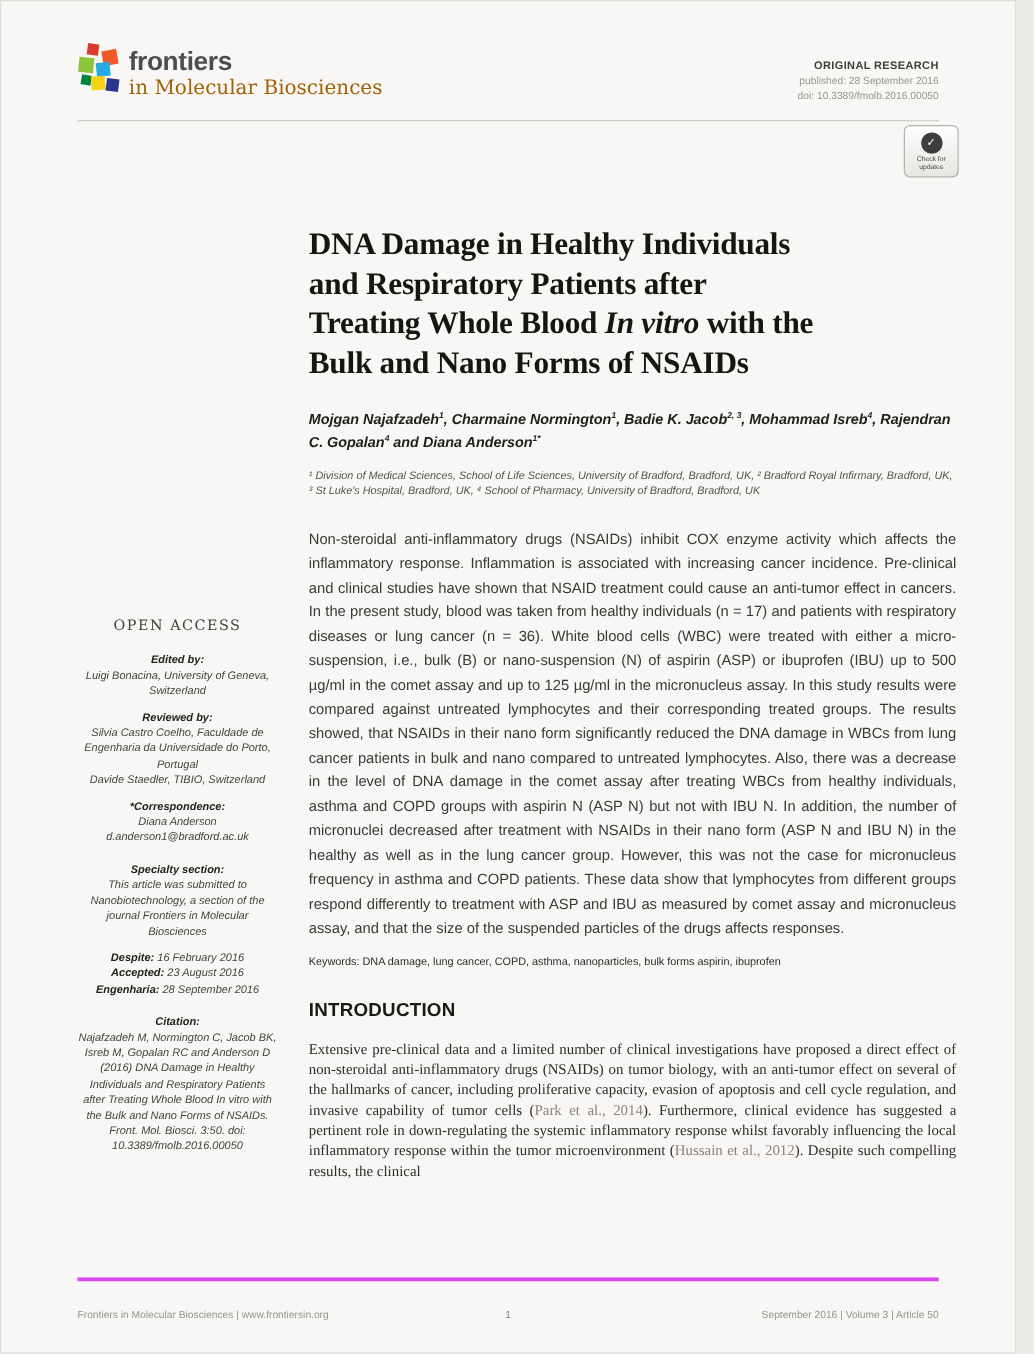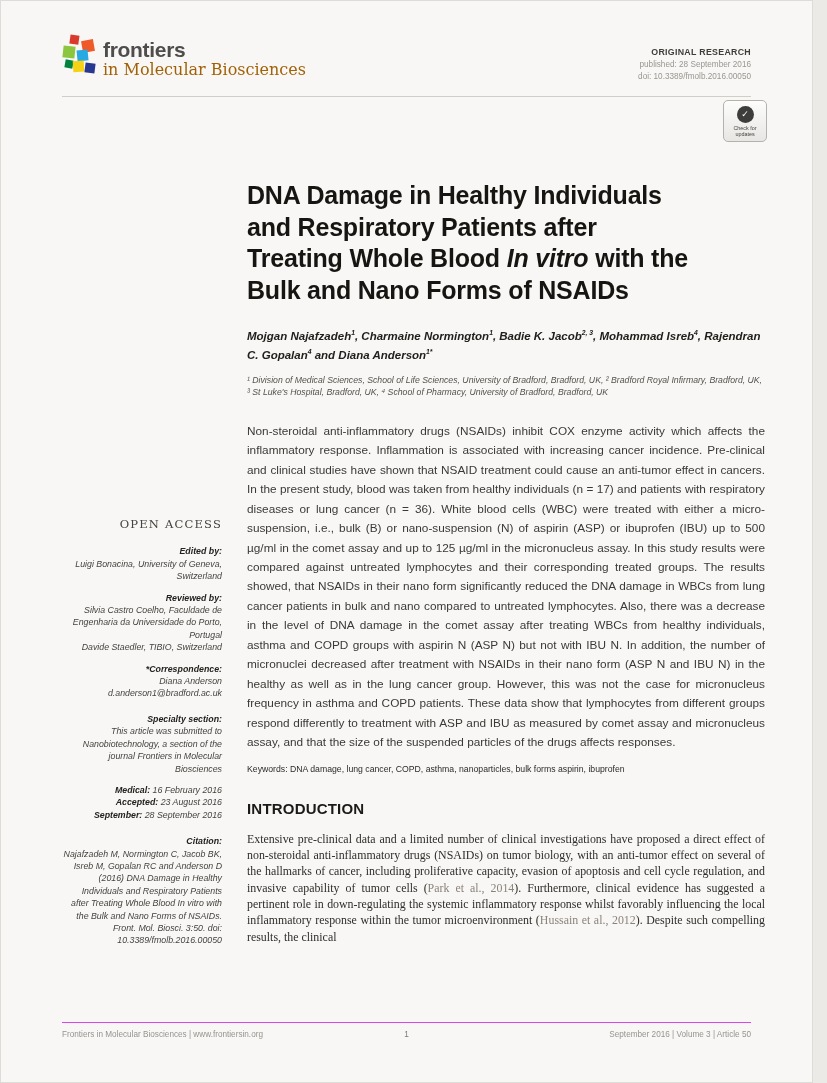--- a/index.html
+++ b/index.html
@@ -19,46 +19,46 @@
 
   
   .check-badge{position:absolute;left:723px;top:100px;width:42px;height:40px;border:1px solid #b3b2ae;
                border-radius:5px;background:linear-gradient(#fdfdfc,#e7e6e3);display:flex;flex-direction:column;
                align-items:center;justify-content:center;cursor:pointer;}
   .check-badge .mark{width:17px;height:17px;border-radius:50%;background:#3d3d3b;display:flex;align-items:center;justify-content:center;margin-bottom:2px;}
   .check-badge .mark span{color:#fff;font-size:9px;line-height:9px;}
   .check-badge .cap{font-size:5.4px;line-height:6px;color:#45443f;text-align:center;}
 
   
-  .sidebar{position:absolute;left:62px;top:518px;width:160px;text-align:right;
+  .sidebar{position:absolute;left:62px;top:494px;width:160px;text-align:center;
            font-size:8.8px;font-style:italic;color:#45433f;line-height:12.4px;}
   .sb-open{font-family:"DejaVu Serif",serif;font-style:normal;font-size:11.5px;letter-spacing:1.2px;
            color:#44423e;margin-bottom:15px;}
   .sb-group{margin-bottom:9px;}
   .sb-label{font-weight:bold;color:#23221f;}
   .sb-specialty{margin-top:13px;}
   .sb-citation{margin-top:14px;}
   .sb-email{color:#45433f;text-decoration:none;}
 
   
   .main{position:absolute;left:247px;top:180px;width:518px;}
   .title{font-size:25px;line-height:31.5px;font-weight:bold;color:#161511;letter-spacing:-0.2px;margin:0 0 19px 0;}
-  .title .tl{white-space:nowrap;}
+  .title .tl{white-space:nowrap;font-family:Liberation Serif, serif;}
   .authors{font-size:11.5px;font-weight:bold;font-style:italic;line-height:16.5px;color:#21201d;margin:0 0 10px 0;}
   .authors sup{font-size:6.8px;font-weight:bold;}
   .affil{font-size:8.7px;font-style:italic;color:#55534e;line-height:12.6px;margin:0 0 23px 0;}
   .abstract{font-size:11.8px;line-height:19.45px;color:#3a3936;text-align:justify;margin:0 0 10px 0;}
   .keywords{font-size:8.7px;font-weight:normal;color:#2c2b28;line-height:12px;margin:0 0 25px 0;}
   .sec-head{font-size:15px;font-weight:bold;color:#1b1a17;letter-spacing:0.2px;margin:4px 0 14px 0;}
   .intro{font-family:"Liberation Serif",serif;font-size:11.9px;line-height:16.35px;color:#2f2d2a;text-align:justify;margin:0;}
   .cite{color:#8a837a;cursor:pointer;}
 
   
-  .footer{position:absolute;left:62px;right:62px;top:1022px;border-top:1px solid #d946ef;
-          padding-top:7px;display:flex;font-size:8.2px;color:#96948e;}
+  .footer{position:absolute;left:62px;right:62px;top:1022px;border-top:3px solid #d946ef;
+          padding-top:22px;display:flex;font-size:8.2px;color:#96948e;}
   .footer .fl{flex:1;text-align:left;}
   .footer .fc{flex:1;text-align:center;color:#7d7b76;}
   .footer .fr{flex:1;text-align:right;}
 </style>
 </head>
 <body>
 
 <div class="page">
 
   <div class="brand">
@@ -114,23 +114,23 @@
       <div>Diana Anderson</div>
       <div class="sb-email">d.anderson1@bradford.ac.uk</div>
     </div>
 
     <div class="sb-group sb-specialty">
       <div class="sb-label">Specialty section:</div>
       <div>This article was submitted to Nanobiotechnology, a section of the journal Frontiers in Molecular Biosciences</div>
     </div>
 
     <div class="sb-group">
-      <div><span class="sb-label">Medical:</span><span> 16 February 2016</span></div>
+      <div><span class="sb-label">Despite:</span><span> 16 February 2016</span></div>
       <div><span class="sb-label">Accepted:</span><span> 23 August 2016</span></div>
-      <div><span class="sb-label">September:</span><span> 28 September 2016</span></div>
+      <div><span class="sb-label">Engenharia:</span><span> 28 September 2016</span></div>
     </div>
 
     <div class="sb-group sb-citation">
       <div class="sb-label">Citation:</div>
       <div>Najafzadeh M, Normington C, Jacob BK, Isreb M, Gopalan RC and Anderson D (2016) DNA Damage in Healthy Individuals and Respiratory Patients after Treating Whole Blood In vitro with the Bulk and Nano Forms of NSAIDs. Front. Mol. Biosci. 3:50. doi: 10.3389/fmolb.2016.00050</div>
     </div>
   </div>
 
   <div class="main">
     <h1 class="title">

